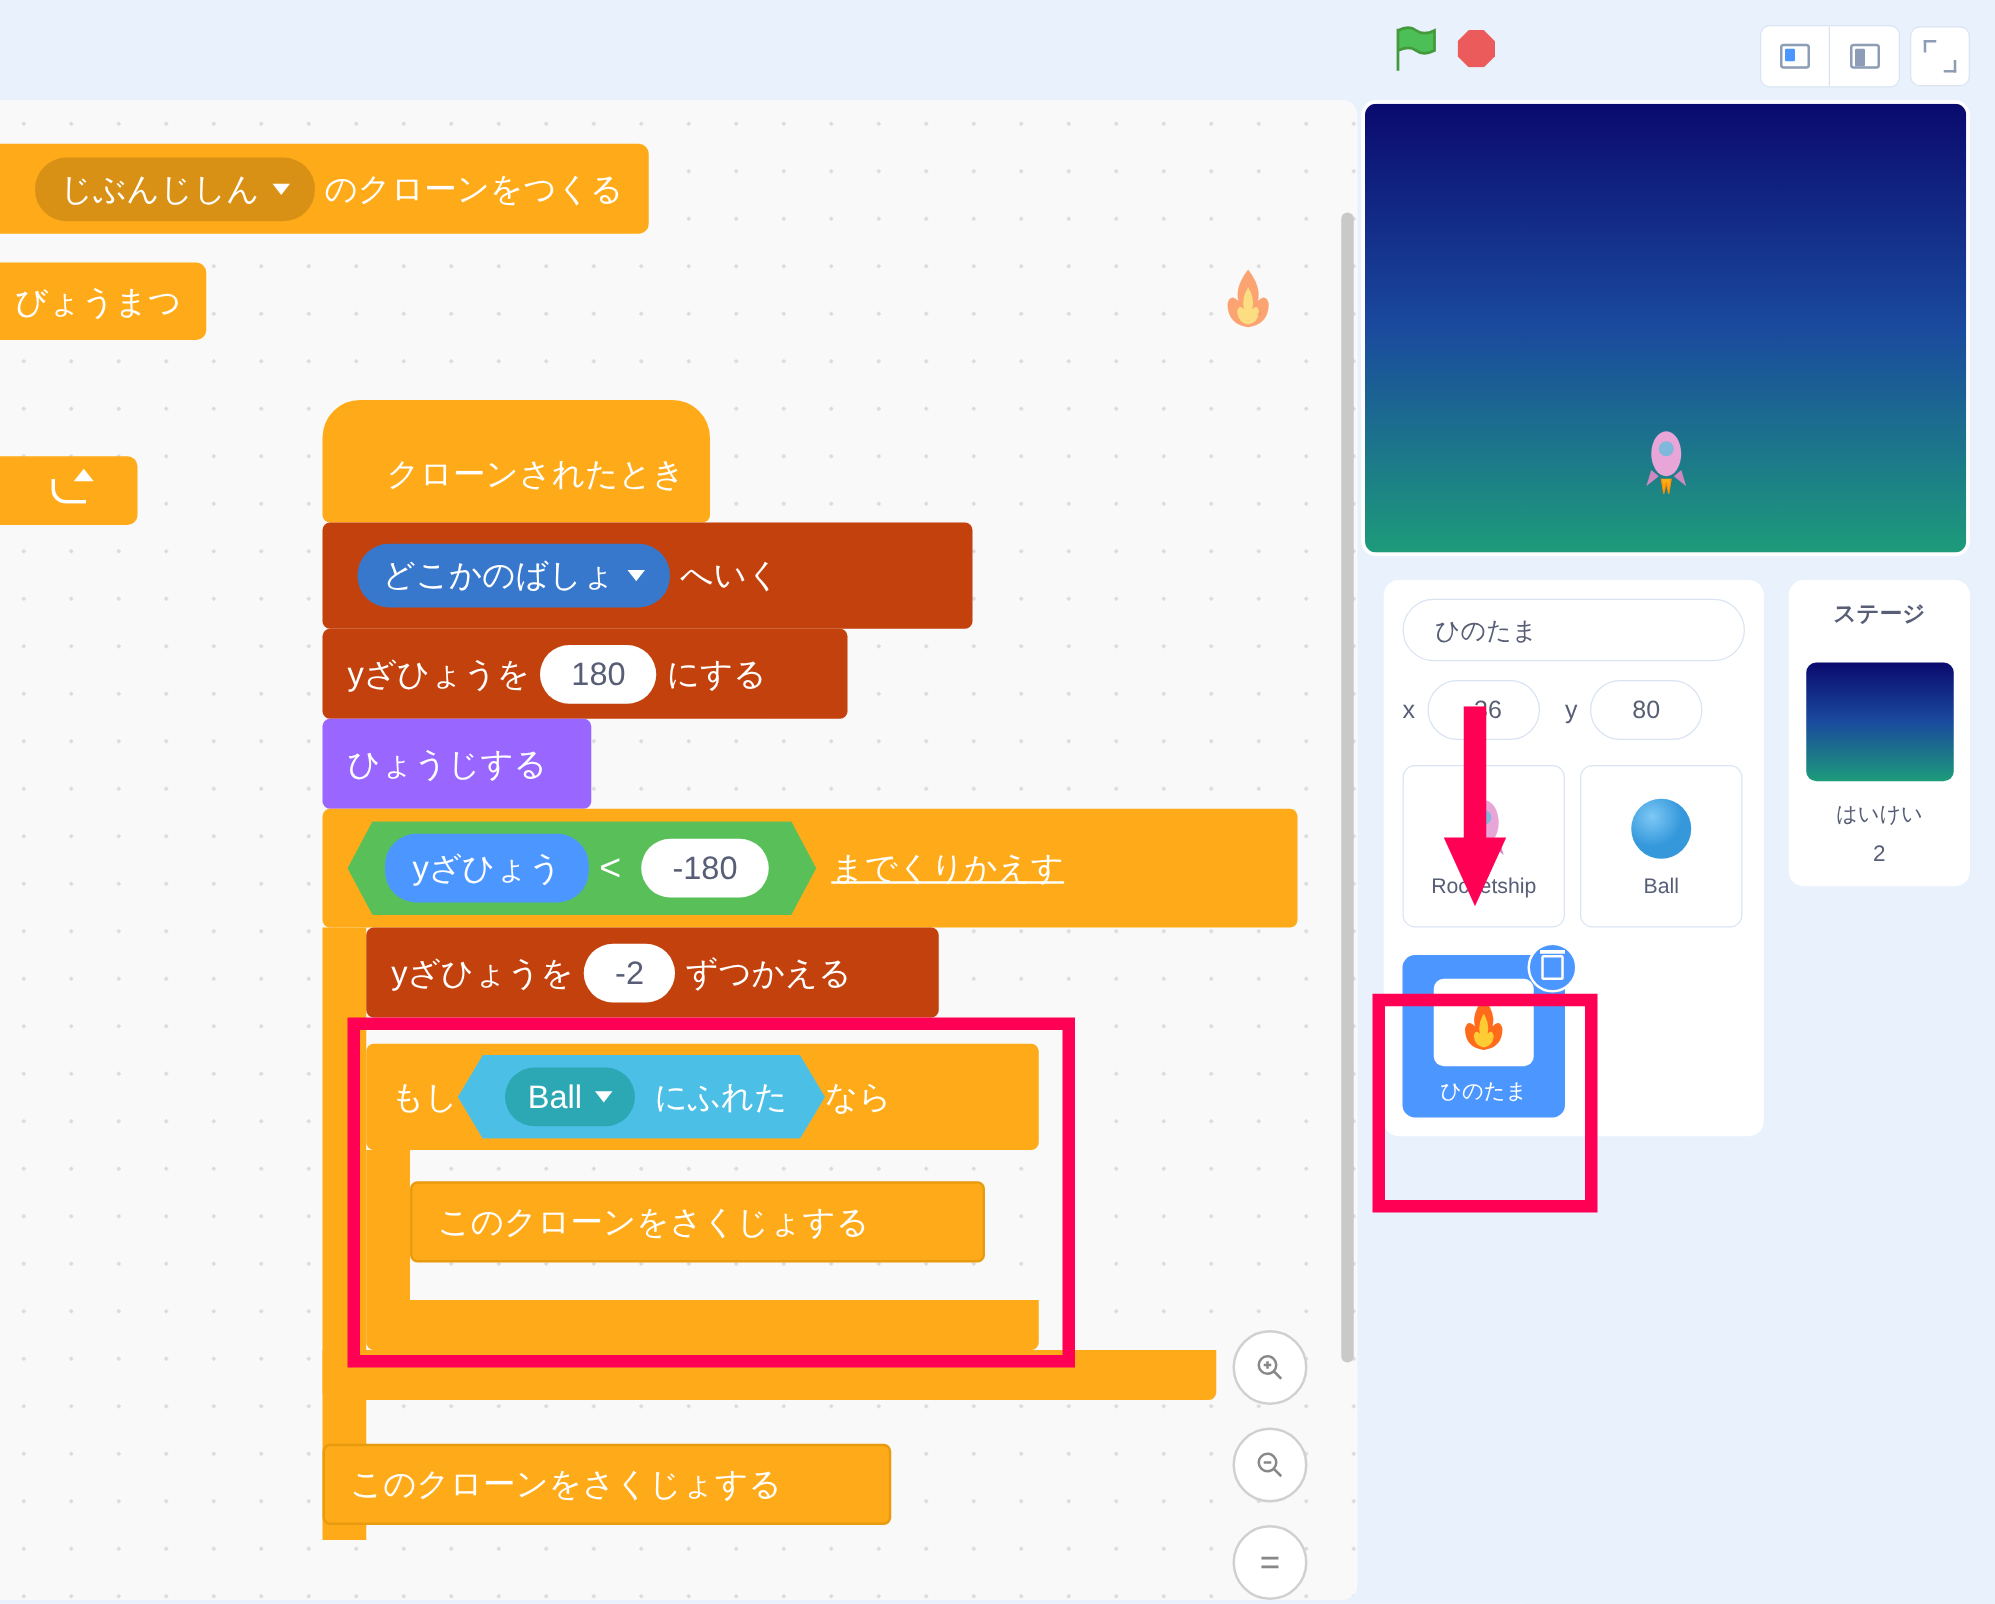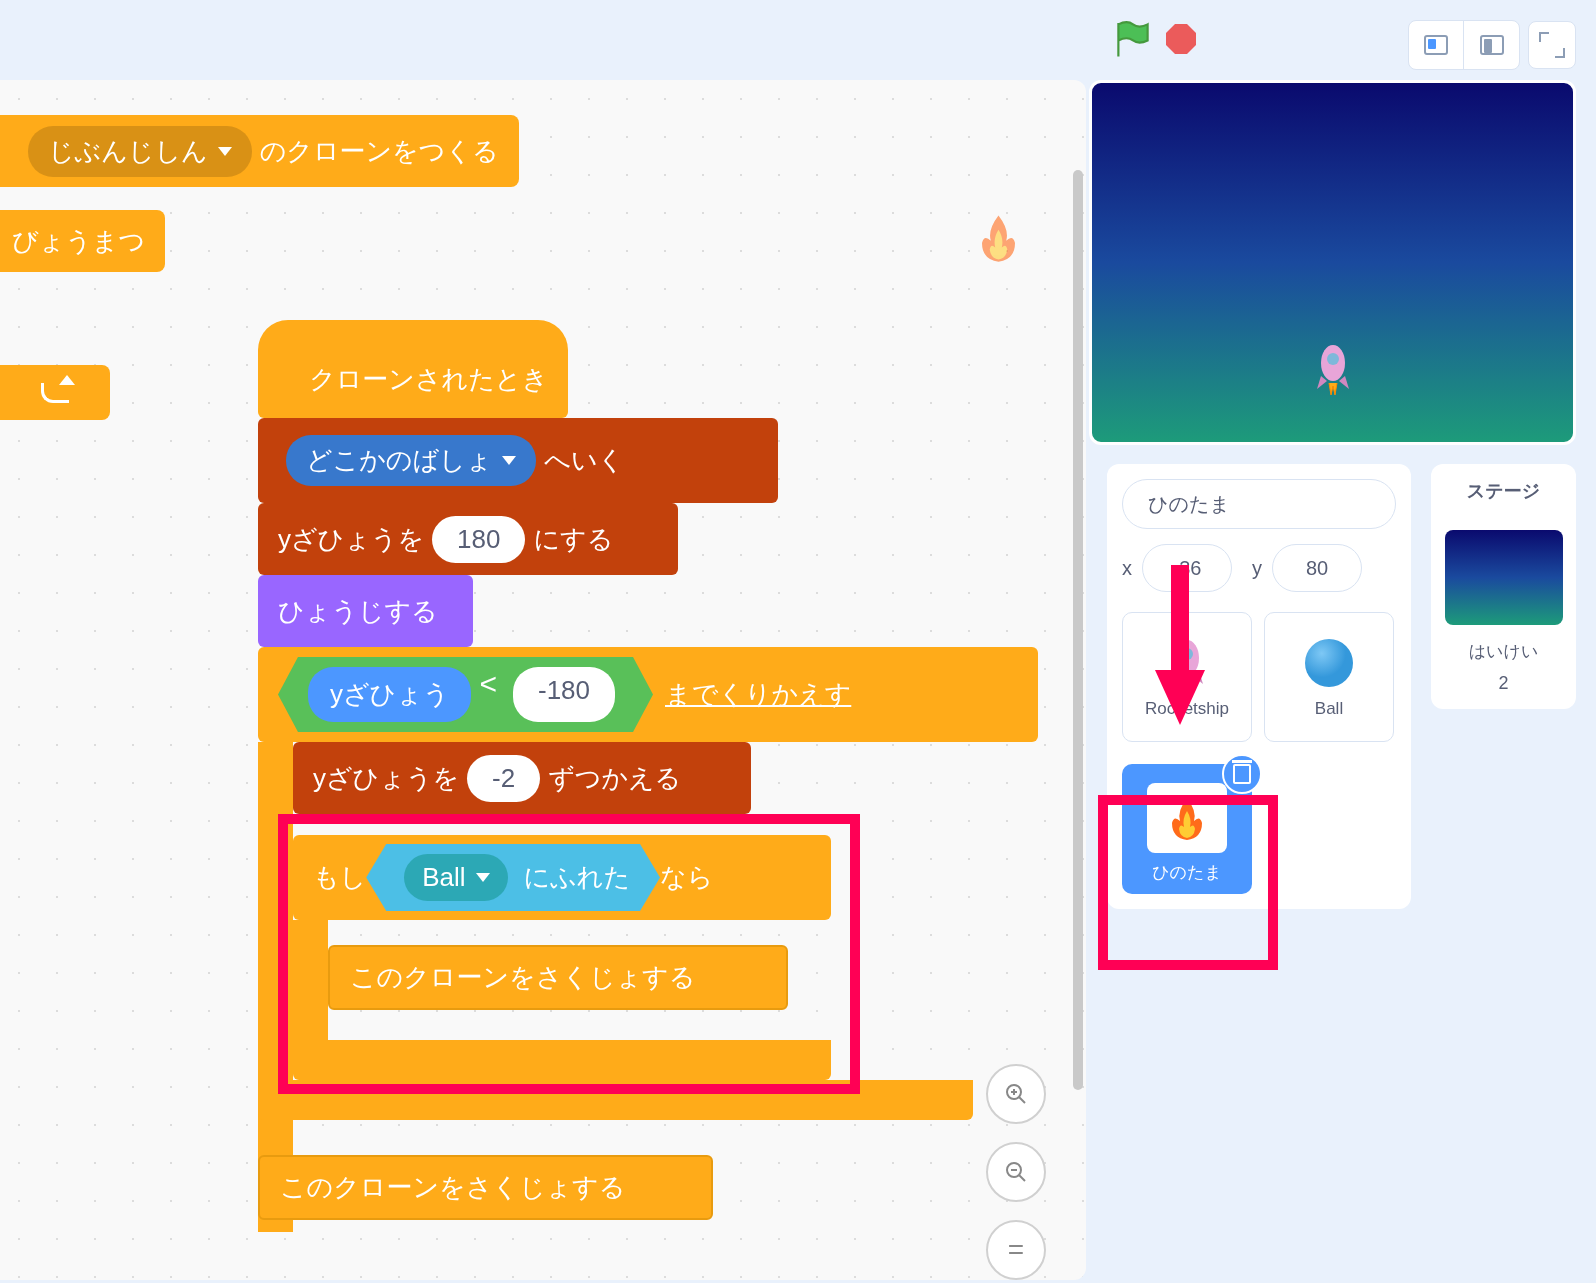--- a/index.html
+++ b/index.html
@@ -382,20 +382,21 @@
       border-left: 7px solid transparent;
       border-right: 7px solid transparent;
       border-top: 9px solid #fff;
       display: inline-block;
     }
     .hex {
       background: #59c059;
       padding: 10px 30px;
       clip-path: polygon(20px 0, calc(100% - 20px) 0, 100% 50%, calc(100% - 20px) 100%, 20px 100%, 0 50%);
       display: inline-flex;
+      align-items: center;
       gap: 8px;
     }
     .hex-teal {
       background: #4cbfe6;
       padding: 10px 30px;
       clip-path: polygon(20px 0, calc(100% - 20px) 0, 100% 50%, calc(100% - 20px) 100%, 20px 100%, 0 50%);
       display: inline-flex;
       align-items: center;
       gap: 8px;
     }

